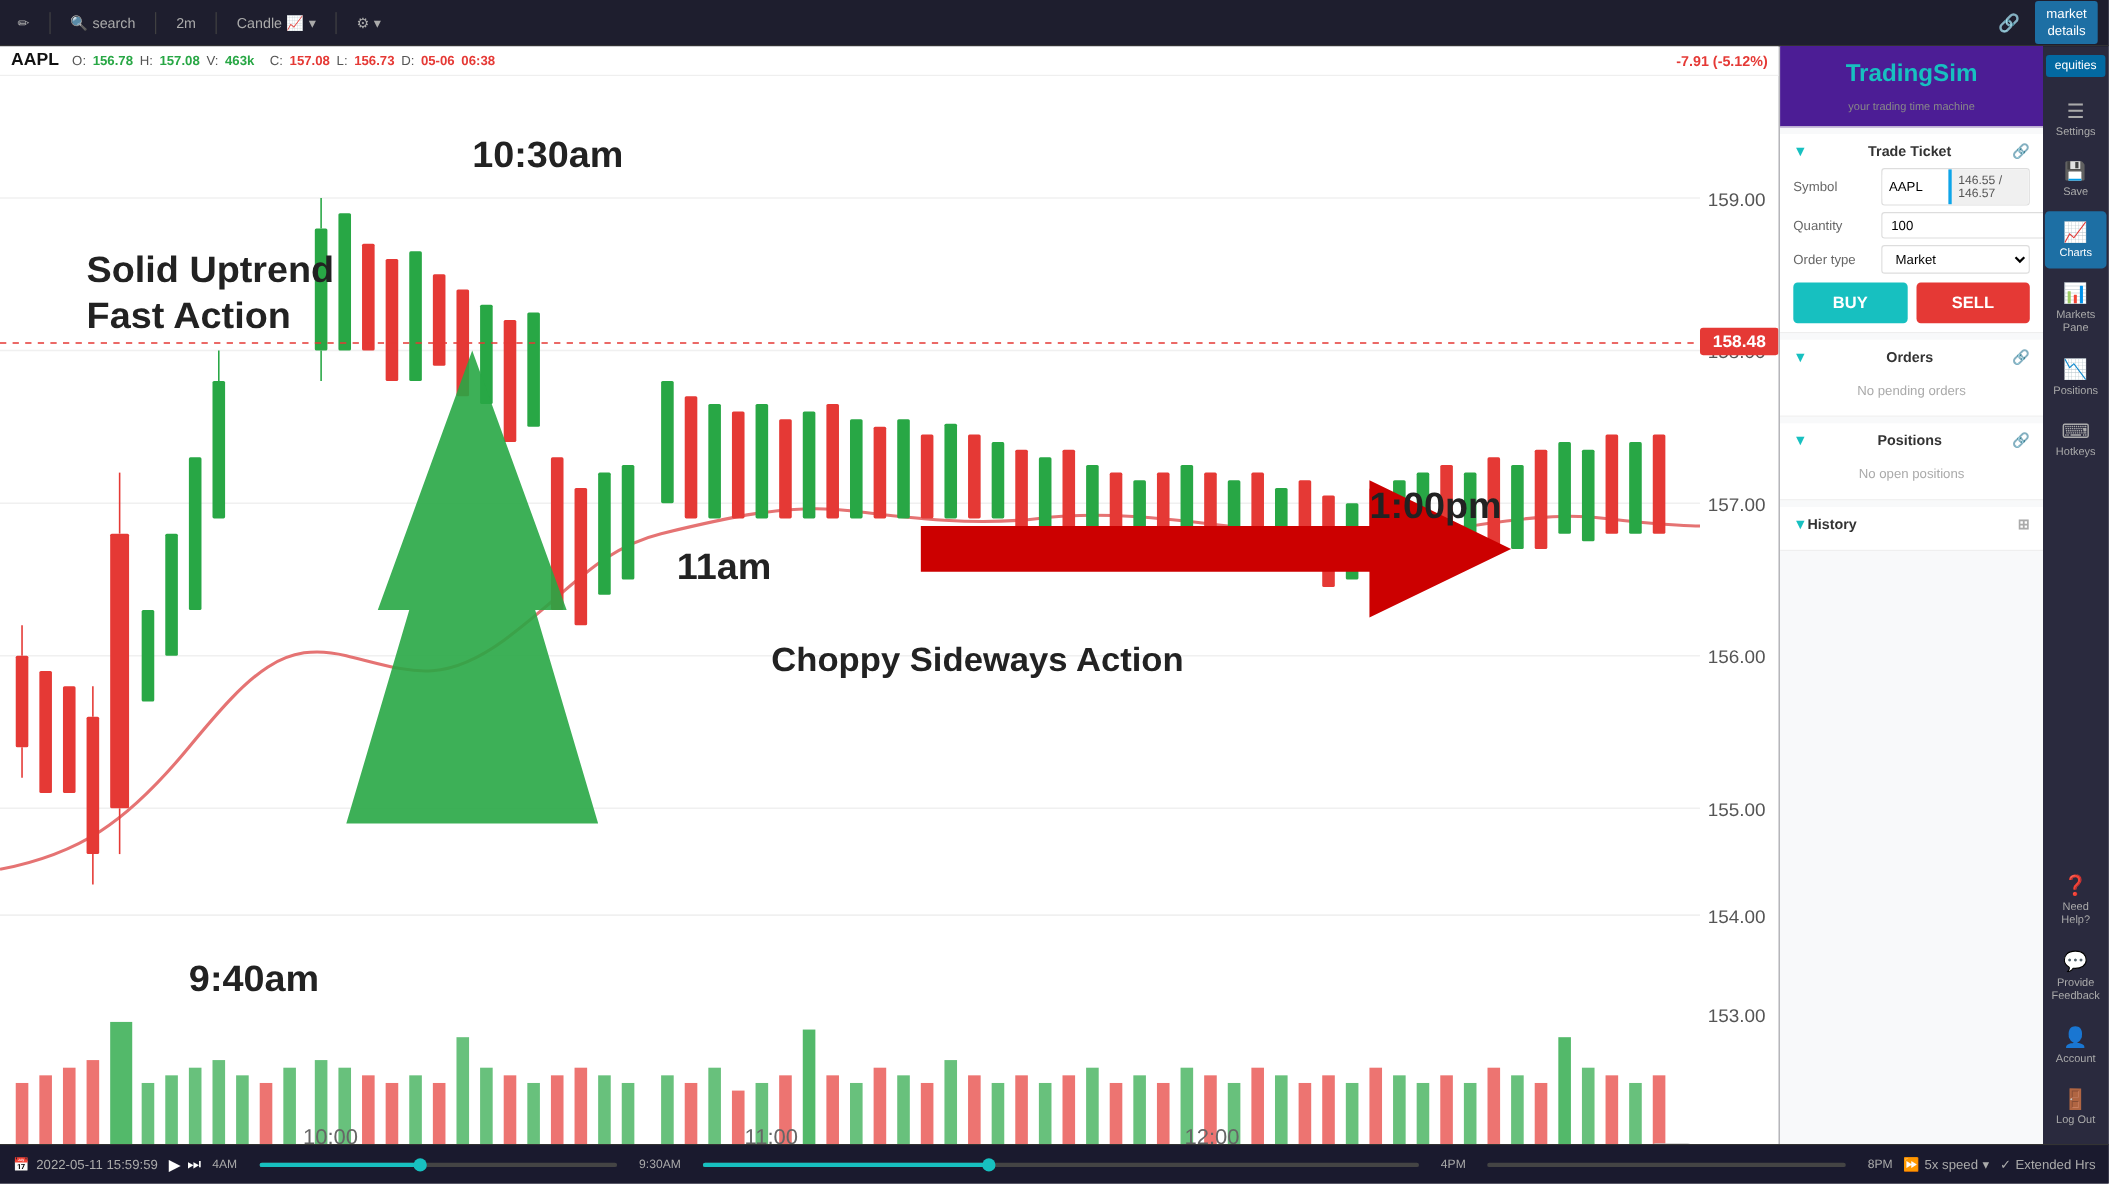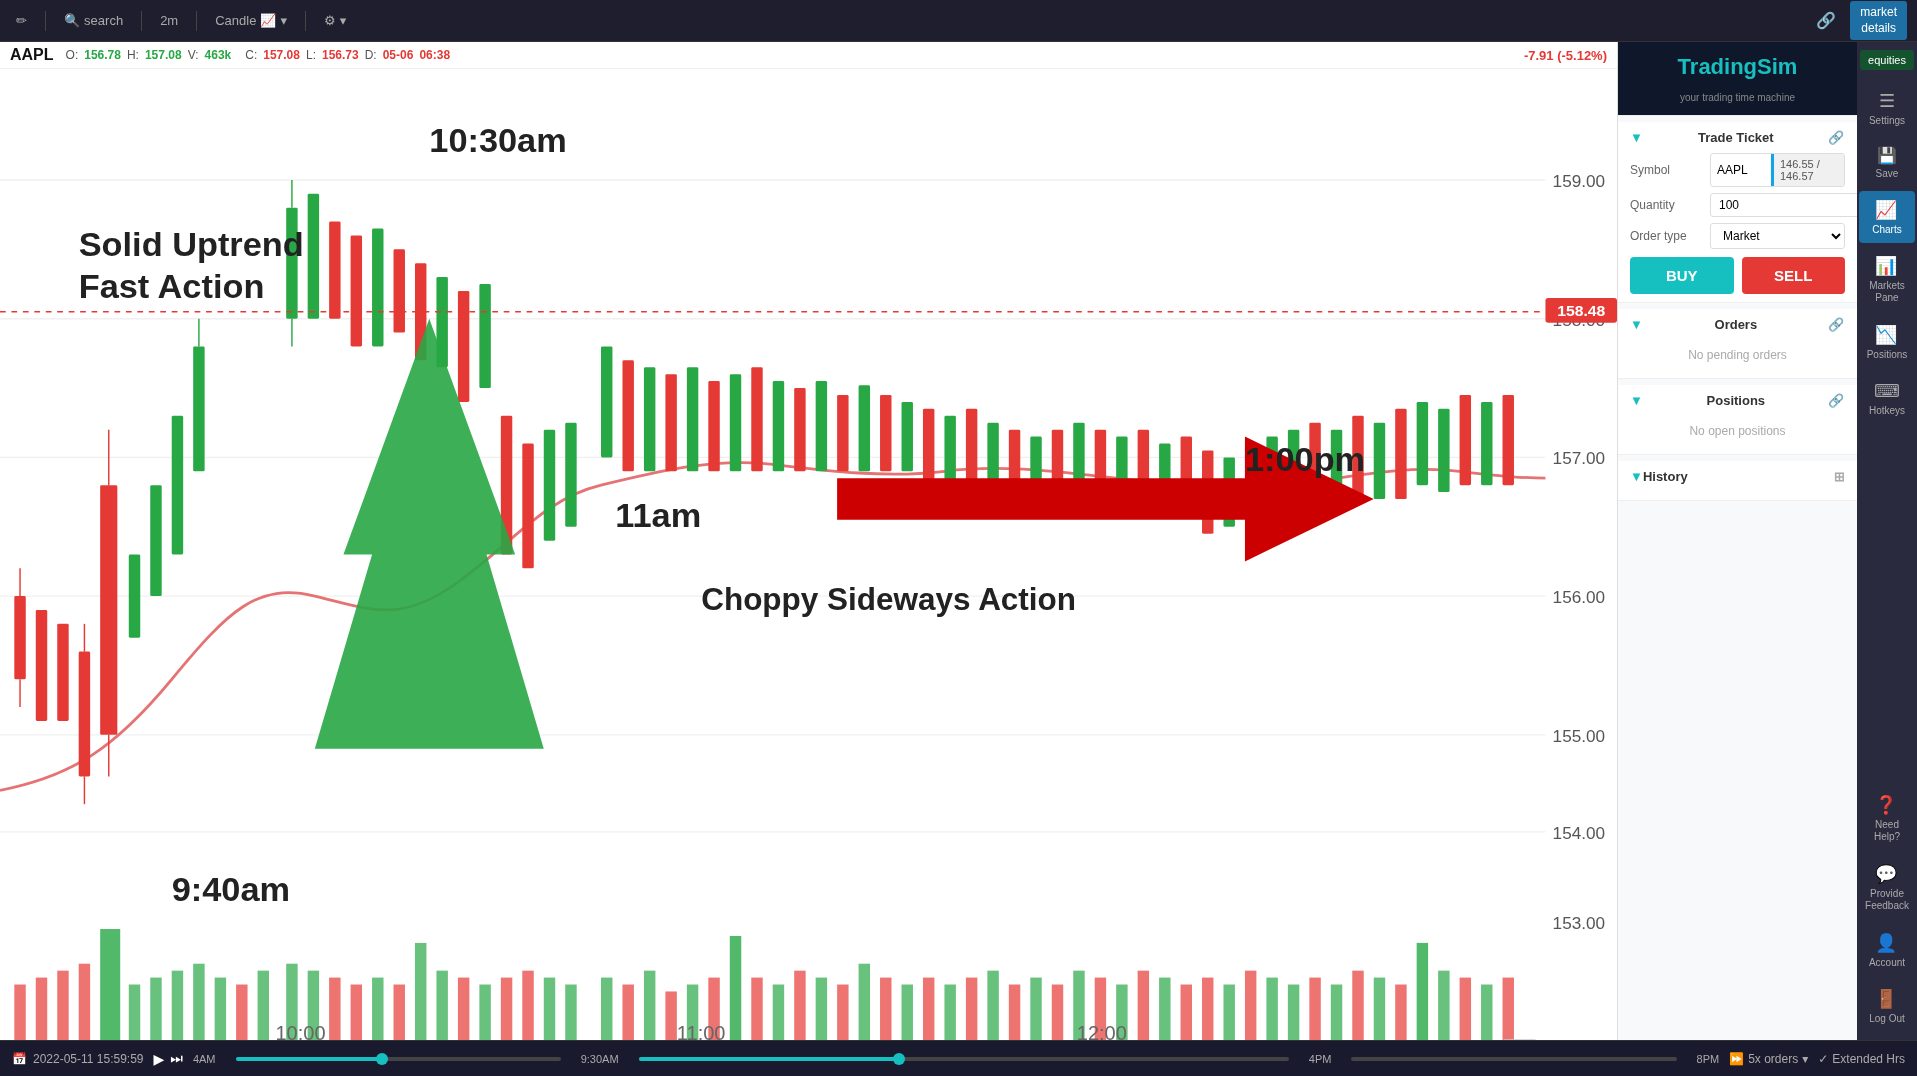--- a/index.html
+++ b/index.html
@@ -96,21 +96,21 @@
     
     .right-panel {
       width: 240px;
       background: #f8f9fa;
       border-left: 1px solid #ddd;
       display: flex;
       flex-direction: column;
       overflow-y: auto;
     }
     .tradingsim-header {
-      background: #0f172a;
+      background: #4c1d95;
       padding: 12px;
       text-align: center;
       border-bottom: 1px solid #eee;
     }
     .tradingsim-logo {
       color: #17c0c0;
       font-size: 22px;
       font-weight: bold;
     }
     .tradingsim-subtitle {
@@ -252,21 +252,21 @@
       border-radius: 4px;
       color: #aaa;
       font-size: 10px;
       text-align: center;
       gap: 3px;
     }
     .sidebar-item.active { background: #1d6fa4; color: #fff; }
     .sidebar-item .icon { font-size: 18px; }
     .sidebar-spacer { flex: 1; }
     .equities-btn {
-      background: #14532d;
+      background: #0369a1;
       color: white;
       border: none;
       padding: 4px 8px;
       border-radius: 3px;
       font-size: 11px;
       cursor: pointer;
       margin-bottom: 8px;
     }
 
     
@@ -740,21 +740,21 @@
     </div>
     <span class="timeline-label">4PM</span>
     <div class="timeline-track" style="flex:1;">
       <div class="timeline-fill" style="width:0%;"></div>
     </div>
     <span class="timeline-label">8PM</span>
   </div>
 
   <div class="speed-control">
     <span>⏩</span>
-    <span>5x orders</span>
+    <span>5x speed</span>
     <span>▾</span>
   </div>
 
   <div class="extended-hrs">
     <span>✓</span>
     <span>Extended Hrs</span>
   </div>
 </div>
 
 </body></html>

